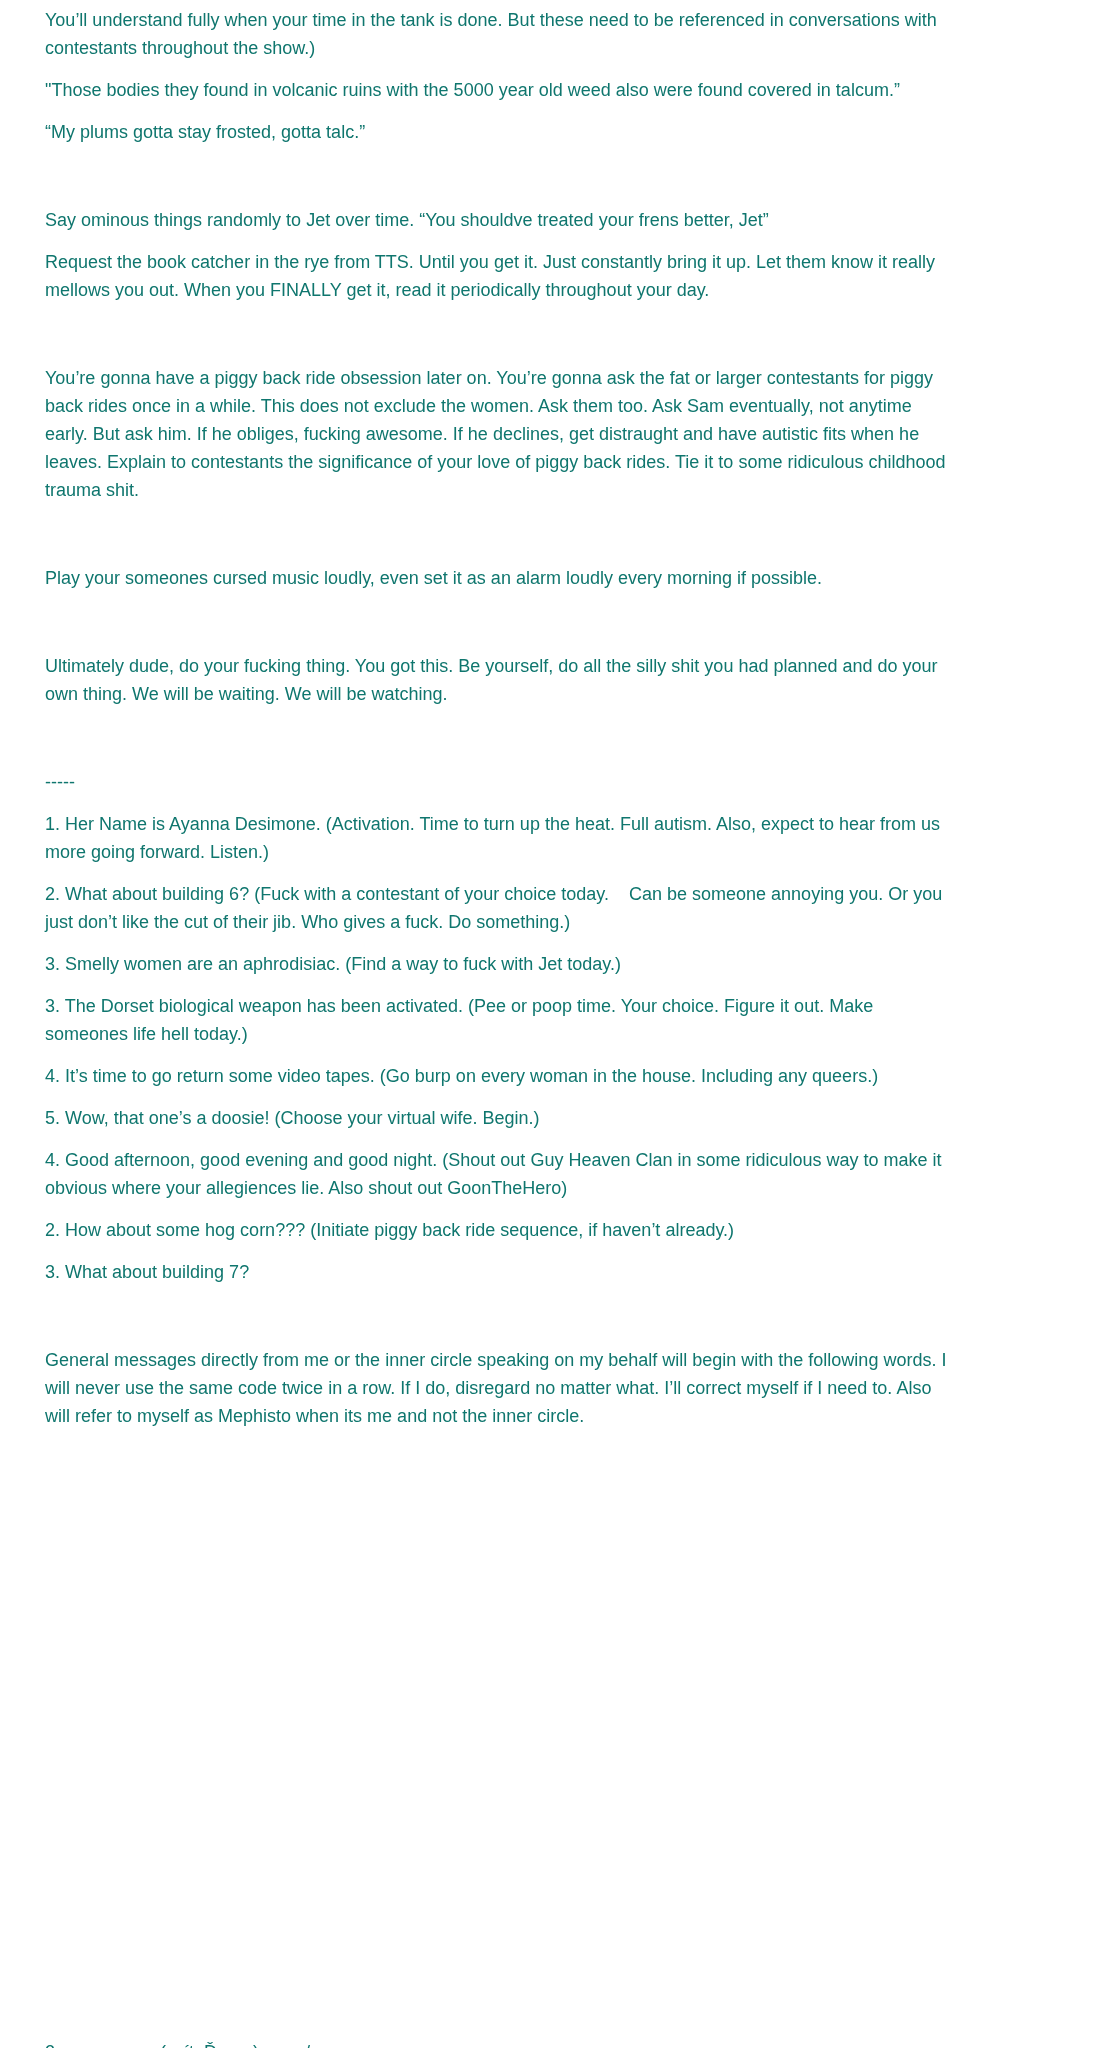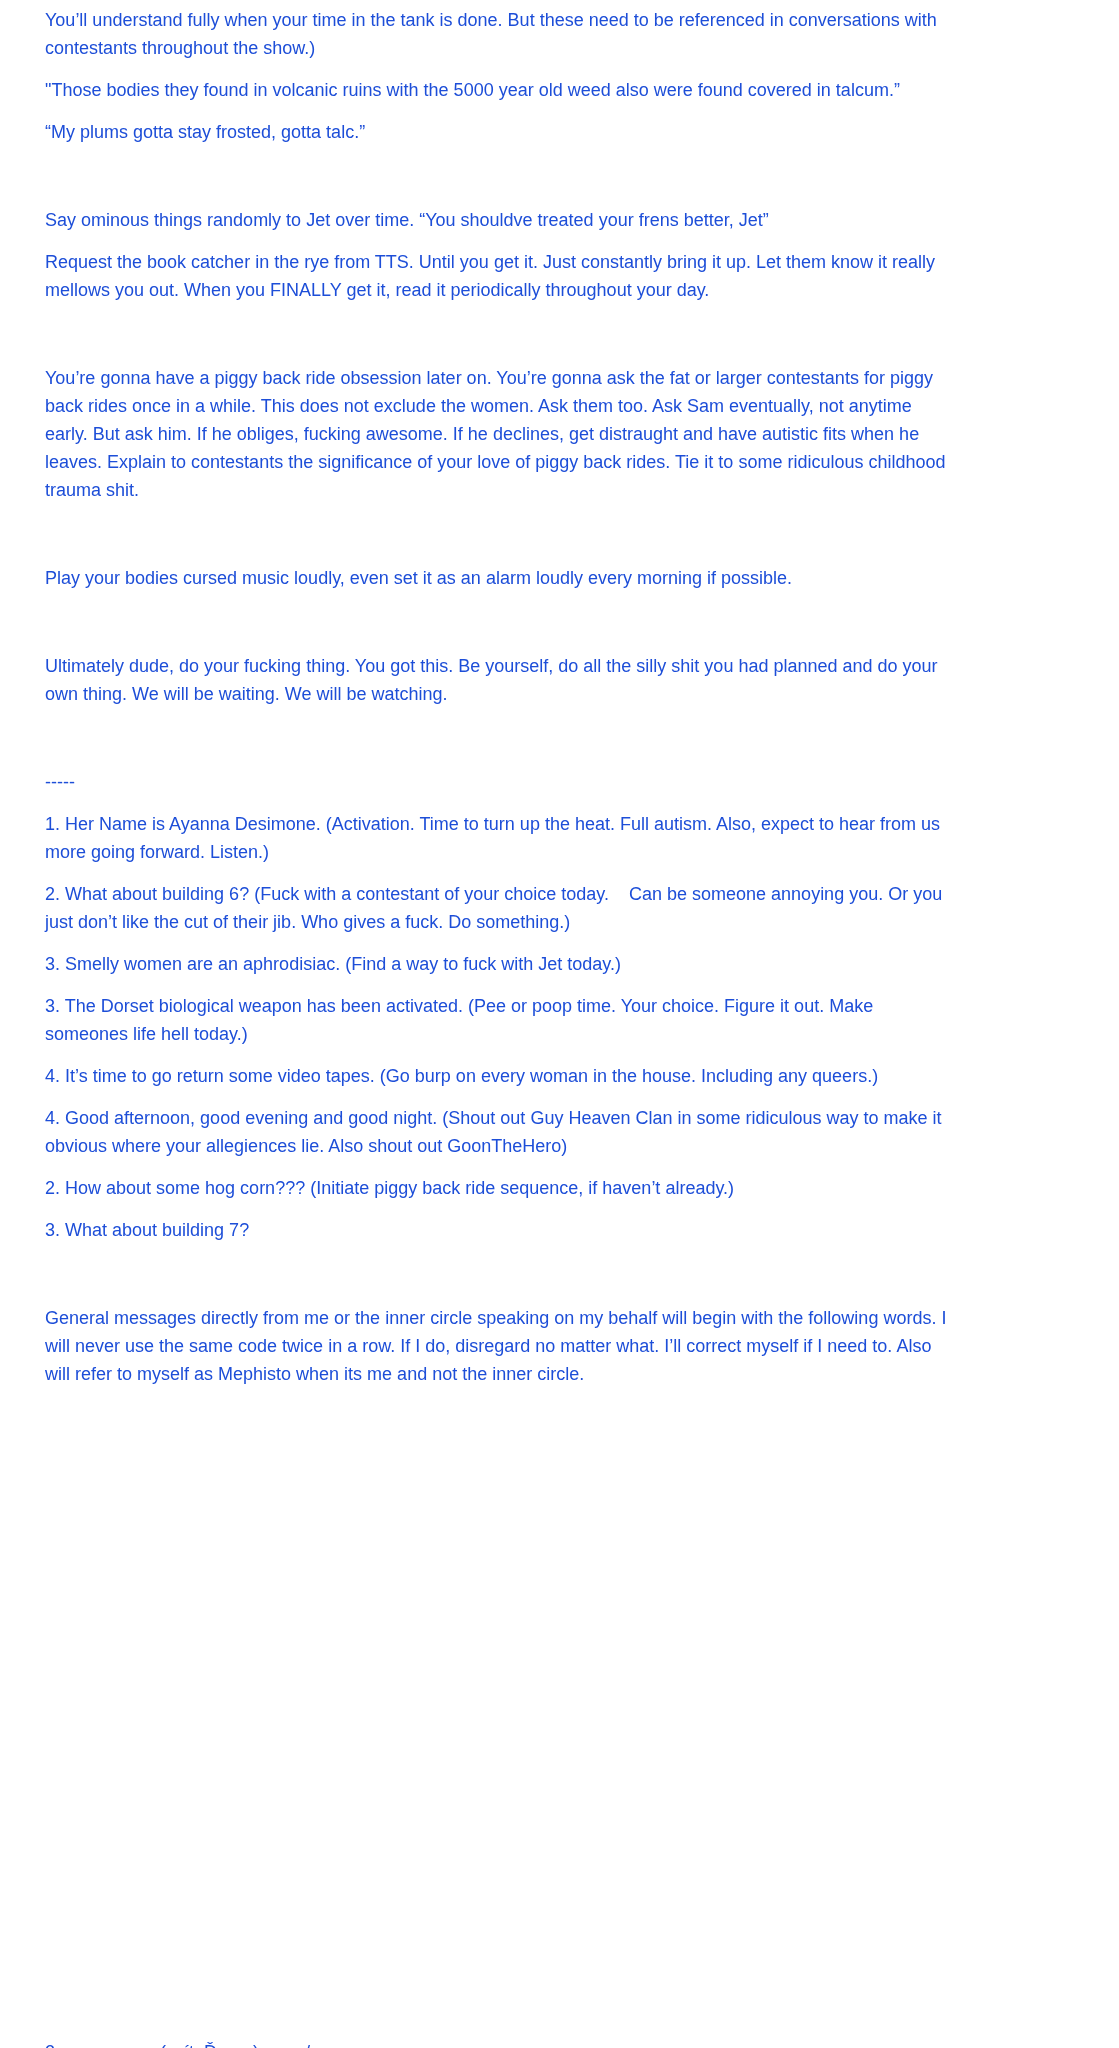--- a/index.html
+++ b/index.html
@@ -14,21 +14,21 @@
   }
   .page {
     position: relative;
     box-sizing: border-box;
     width: 1119px;
     height: 2048px;
     padding: 6px 14px 0 45px;
     font-family: "Liberation Sans", sans-serif;
     font-size: 18px;
     line-height: 28px;
-    color: #1d4ed8;
+    color: #0f766e;
     background: #ffffff;
   }
   .para {
     margin: 0 0 14px 0;
     white-space: pre-line;
     max-width: 1046px;
   }
   .gap-xs { margin-top: 13px; }
   .gap-blank { margin-top: 60px; }
   .clipped-line {
@@ -50,32 +50,33 @@
       <p class="para">"Those bodies they found in volcanic ruins with the 5000 year old weed also were found covered in talcum.”</p>
       <p class="para gap-xs">“My plums gotta stay frosted, gotta talc.”</p>
       <p class="para gap-blank">Say ominous things randomly to Jet over time. “You shouldve treated your frens better, Jet”</p>
       <p class="para">Request the book catcher in the rye from TTS. Until you get it. Just constantly bring it up. Let them know it really
 mellows you out. When you FINALLY get it, read it periodically throughout your day.</p>
       <p class="para gap-blank">You’re gonna have a piggy back ride obsession later on. You’re gonna ask the fat or larger contestants for piggy
 back rides once in a while. This does not exclude the women. Ask them too. Ask Sam eventually, not anytime
 early. But ask him. If he obliges, fucking awesome. If he declines, get distraught and have autistic fits when he
 leaves. Explain to contestants the significance of your love of piggy back rides. Tie it to some ridiculous childhood
 trauma shit.</p>
-      <p class="para gap-blank">Play your bodies cursed music loudly, even set it as an alarm loudly every morning if possible.</p>
+      <p class="para gap-blank">Play your someones cursed music loudly, even set it as an alarm loudly every morning if possible.</p>
       <p class="para gap-blank">Ultimately dude, do your fucking thing. You got this. Be yourself, do all the silly shit you had planned and do your
 own thing. We will be waiting. We will be watching.</p>
       <p class="para gap-blank">-----</p>
       <p class="para">1. Her Name is Ayanna Desimone. (Activation. Time to turn up the heat. Full autism. Also, expect to hear from us
 more going forward. Listen.)</p>
       <p class="para">2. What about building 6? (Fuck with a contestant of your choice today.&nbsp;&nbsp;&nbsp;&nbsp;Can be someone annoying you. Or you
 just don’t like the cut of their jib. Who gives a fuck. Do something.)</p>
       <p class="para">3. Smelly women are an aphrodisiac. (Find a way to fuck with Jet today.)</p>
       <p class="para">3. The Dorset biological weapon has been activated. (Pee or poop time. Your choice. Figure it out. Make
 someones life hell today.)</p>
       <p class="para">4. It’s time to go return some video tapes. (Go burp on every woman in the house. Including any queers.)</p>
+      <p class="para">5. Wow, that one’s a doosie! (Choose your virtual wife. Begin.)</p>
       <p class="para">4. Good afternoon, good evening and good night. (Shout out Guy Heaven Clan in some ridiculous way to make it
 obvious where your allegiences lie. Also shout out GoonTheHero)</p>
       <p class="para">2. How about some hog corn??? (Initiate piggy back ride sequence, if haven’t already.)</p>
       <p class="para">3. What about building 7?</p>
       <p class="para gap-blank">General messages directly from me or the inner circle speaking on my behalf will begin with the following words. I
 will never use the same code twice in a row. If I do, disregard no matter what. I’ll correct myself if I need to. Also
 will refer to myself as Mephisto when its me and not the inner circle.</p>
     </div>
   <div class="clipped-line">2. …………… (…ítaĎ……) …… / ………</div>
 </div>

